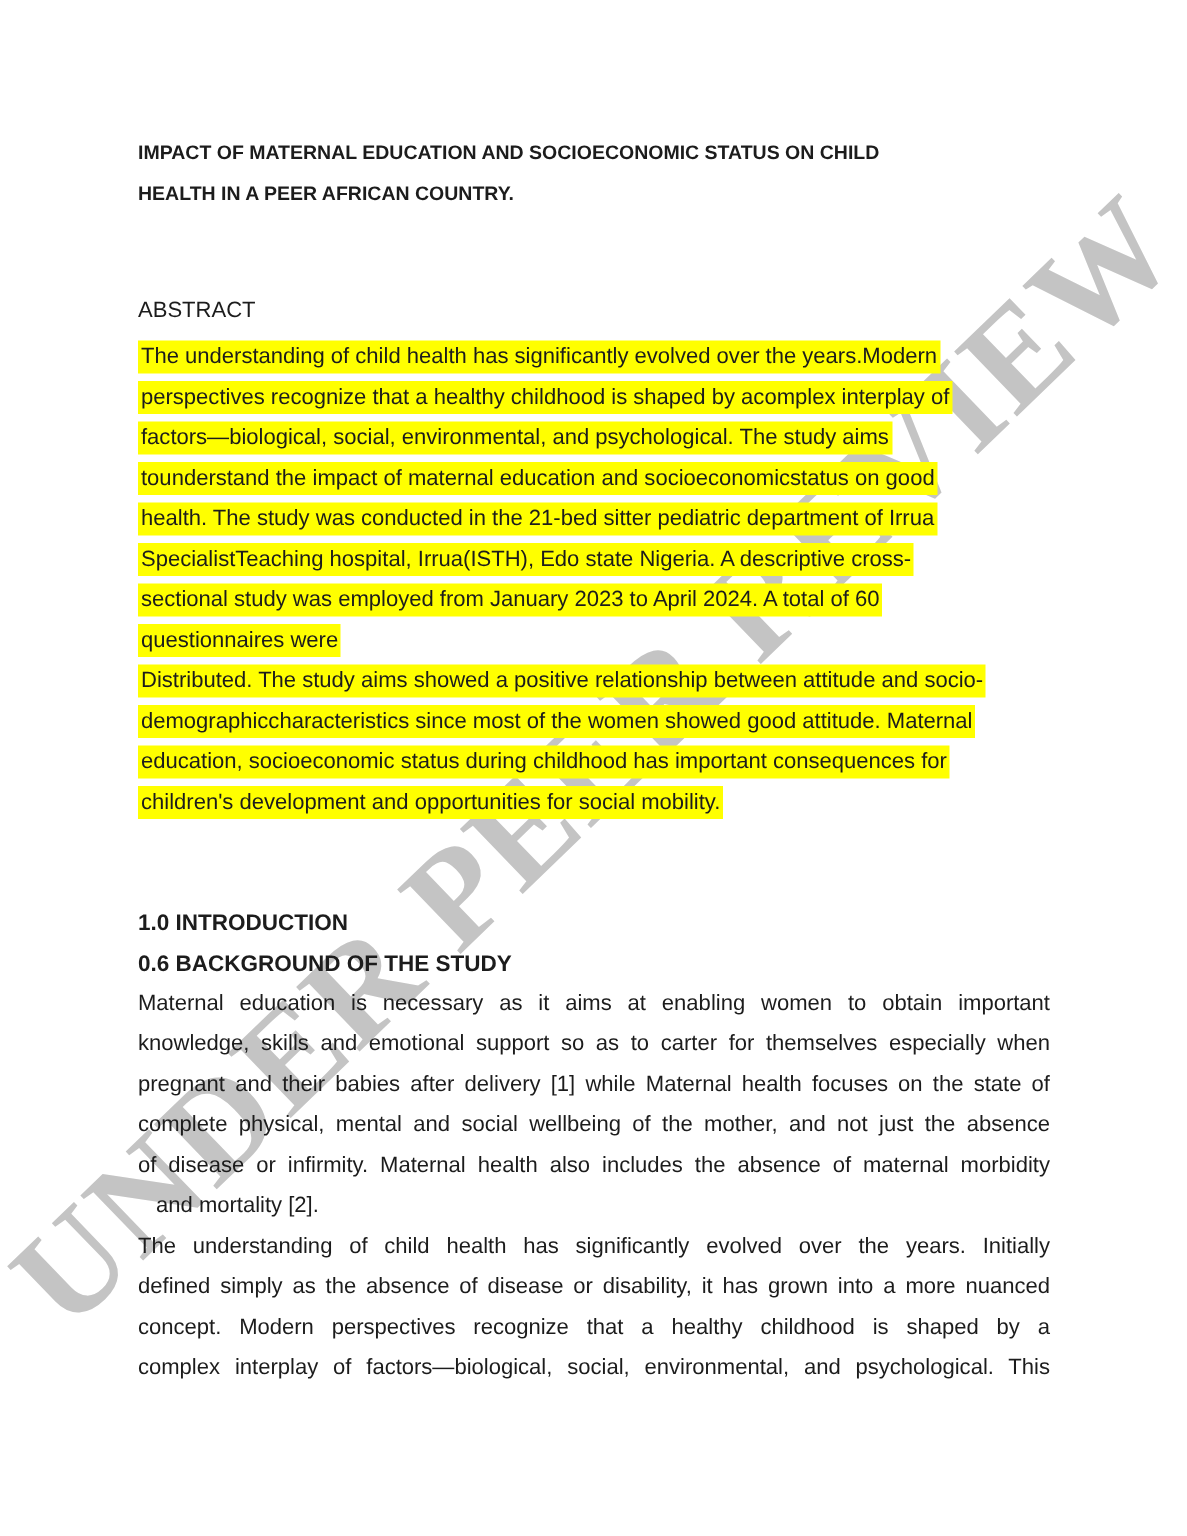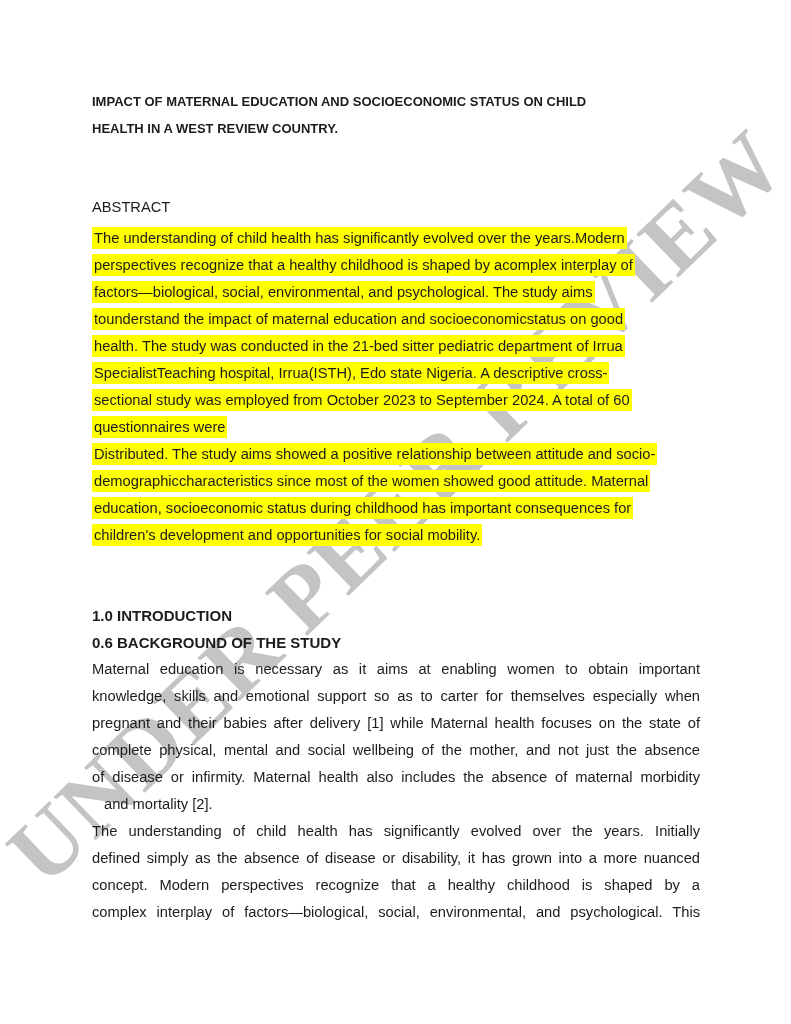--- a/index.html
+++ b/index.html
@@ -74,33 +74,33 @@
 <body>
 
 <div class="page">
 
   <div class="watermark">UNDER PEER REVIEW</div>
 
   <div class="content">
 
     <div class="title">
       <div class="tline">IMPACT OF MATERNAL EDUCATION AND SOCIOECONOMIC STATUS ON CHILD</div>
-      <div class="tline">HEALTH IN A WEST REVIEW COUNTRY.</div>
+      <div class="tline">HEALTH IN A PEER AFRICAN COUNTRY.</div>
     </div>
 
     <div class="abstract-heading">ABSTRACT</div>
 
     <div class="abstract-body">
       <div class="aline"><span class="hl">The understanding of child health has significantly evolved over the years.Modern</span></div>
       <div class="aline"><span class="hl">perspectives recognize that a healthy childhood is shaped by acomplex interplay of</span></div>
       <div class="aline"><span class="hl">factors—biological, social, environmental, and psychological. The study aims</span></div>
       <div class="aline"><span class="hl">tounderstand the impact of maternal education and socioeconomicstatus on good</span></div>
       <div class="aline"><span class="hl">health. The study was conducted in the 21-bed sitter pediatric department of Irrua</span></div>
       <div class="aline"><span class="hl">SpecialistTeaching hospital, Irrua(ISTH), Edo state Nigeria. A descriptive cross-</span></div>
-      <div class="aline"><span class="hl">sectional study was employed from October 2023 to September 2024. A total of 60</span></div>
+      <div class="aline"><span class="hl">sectional study was employed from January 2023 to April 2024. A total of 60</span></div>
       <div class="aline"><span class="hl">questionnaires were</span></div>
       <div class="aline"><span class="hl">Distributed. The study aims showed a positive relationship between attitude and socio-</span></div>
       <div class="aline"><span class="hl">demographiccharacteristics since most of the women showed good attitude. Maternal</span></div>
       <div class="aline"><span class="hl">education, socioeconomic status during childhood has important consequences for</span></div>
       <div class="aline"><span class="hl">children's development and opportunities for social mobility.</span></div>
     </div>
 
     <div class="section-headings">
       <div>1.0 INTRODUCTION</div>
       <div>0.6 BACKGROUND OF THE STUDY</div>

